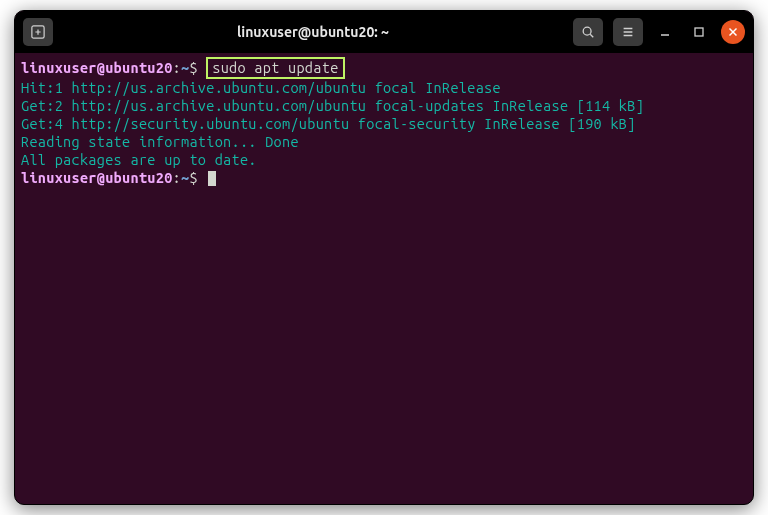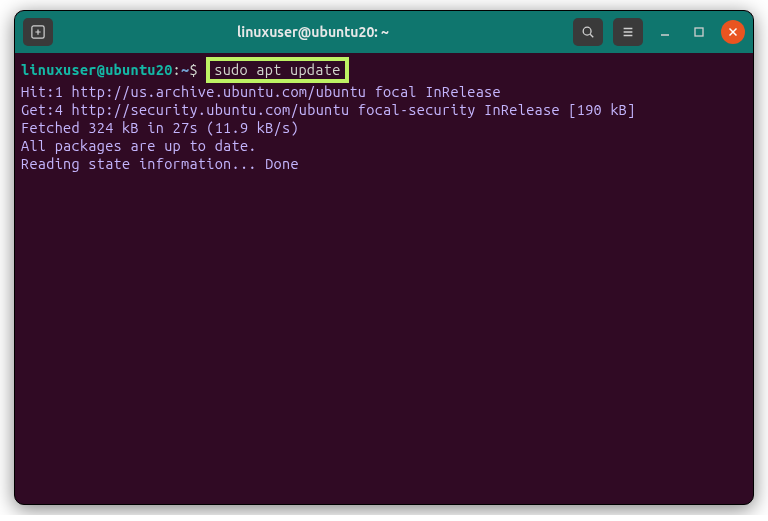--- a/index.html
+++ b/index.html
@@ -19,21 +19,21 @@
       width: 740px;
       height: 495px;
       background: #300a24;
       border-radius: 10px;
       overflow: hidden;
       box-shadow: 0 4px 20px rgba(0,0,0,0.5);
       border: 1px solid #000;
     }
     .titlebar {
       height: 42px;
-      background: #0f766e;
+      background: #000000;
       display: flex;
       align-items: center;
       padding: 0 8px;
       gap: 18px;
     }
     .titlebar-left {
       display: flex;
       gap: 6px;
     }
     .titlebar-center {
@@ -99,40 +99,40 @@
       font-family: "Ubuntu Mono", "DejaVu Sans Mono", monospace;
       font-size: 14.5px;
       line-height: 18px;
       color: #d3d7cf;
       letter-spacing: 0.3px;
     }
     .prompt-line {
       white-space: pre;
     }
     .prompt-user {
-      color: #14b8a6;
+      color: #f0abfc;
       font-weight: bold;
     }
     .prompt-sep {
       color: #d3d7cf;
     }
     .prompt-path {
       color: #729fcf;
       font-weight: bold;
     }
     .prompt-dollar {
       color: #d3d7cf;
     }
     .command-highlight {
-      border: 4px solid #bef264;
+      border: 2px solid #bef264;
       padding: 0 4px;
       display: inline-block;
     }
     .output-line {
-      color: #c4b5fd;
+      color: #14b8a6;
       white-space: pre;
     }
     .cursor-block {
       display: inline-block;
       width: 8px;
       height: 15px;
       background: #d3d7cf;
       vertical-align: text-bottom;
       margin-left: 2px;
     }
@@ -183,18 +183,19 @@
           <line x1="1.5" y1="1.5" x2="8.5" y2="8.5" stroke="#fff" stroke-width="1.5"></line>
           <line x1="8.5" y1="1.5" x2="1.5" y2="8.5" stroke="#fff" stroke-width="1.5"></line>
         </svg>
       </div>
     </div>
   </div>
 
   <div class="terminal-body">
     <div class="prompt-line"><span class="prompt-user">linuxuser@ubuntu20</span><span class="prompt-sep">:</span><span class="prompt-path">~</span><span class="prompt-dollar">$</span> <span class="command-highlight"><span>sudo apt update</span></span></div>
     <div class="output-line">Hit:1 http://us.archive.ubuntu.com/ubuntu focal InRelease</div>
+    <div class="output-line">Get:2 http://us.archive.ubuntu.com/ubuntu focal-updates InRelease [114 kB]</div>
     <div class="output-line">Get:4 http://security.ubuntu.com/ubuntu focal-security InRelease [190 kB]</div>
-    <div class="output-line">Fetched 324 kB in 27s (11.9 kB/s)</div>
+    <div class="output-line">Reading state information... Done</div>
     <div class="output-line">All packages are up to date.</div>
-    <div class="output-line">Reading state information... Done</div>
+    <div class="prompt-line"><span class="prompt-user">linuxuser@ubuntu20</span><span class="prompt-sep">:</span><span class="prompt-path">~</span><span class="prompt-dollar">$</span> <span class="cursor-block"></span></div>
   </div>
 </div>
 
 </body></html>

